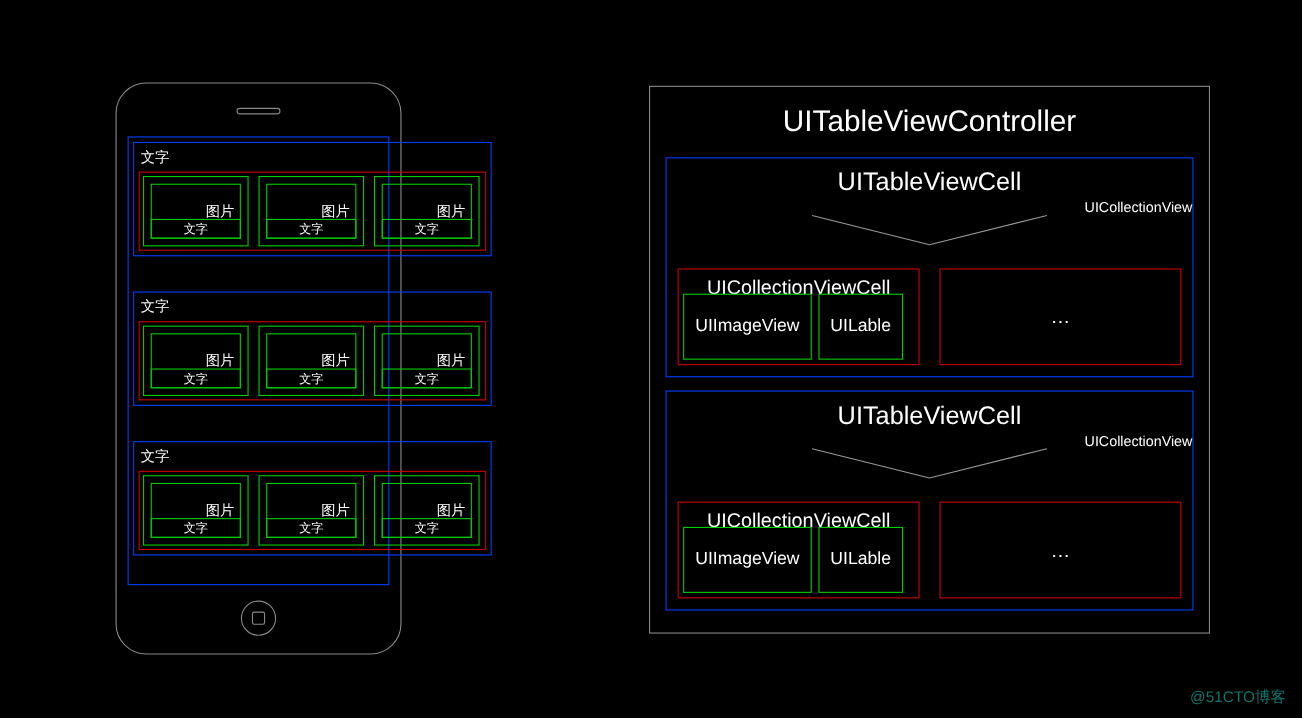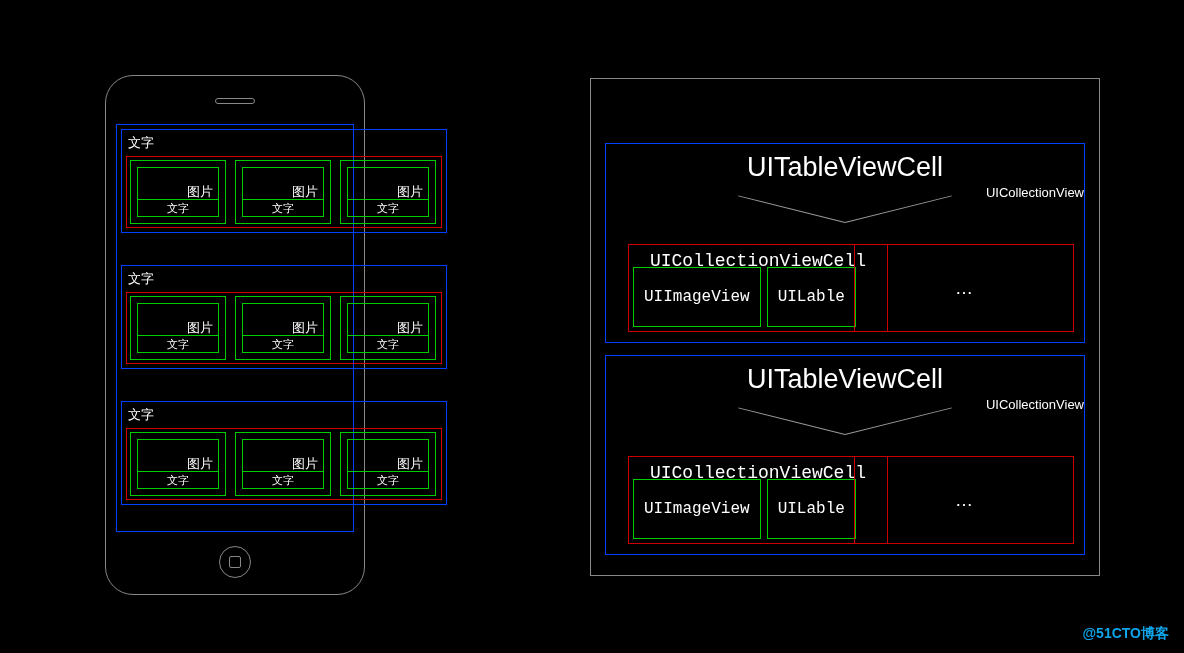--- a/index.html
+++ b/index.html
@@ -9,23 +9,22 @@
   height: 653px;
   position: relative;
   font-family: "Helvetica Neue", Arial, sans-serif;
   color: #fff;
   overflow: hidden;
 }
 .watermark {
   position: absolute;
   bottom: 10px;
   right: 15px;
-  color: #0ea5e9;
+  color: #0f766e;
   font-size: 14px;
-  font-weight: bold;
 }
 
 .phone {
   position: absolute;
   left: 105px;
   top: 75px;
   width: 260px;
   height: 520px;
   border: 1.5px solid #888;
   border-radius: 28px;
@@ -145,21 +144,21 @@
   position: absolute;
   left: 14px;
   right: 14px;
   height: 200px;
   border: 1px solid #0040ff;
 }
 .tv-cell.c1 { top: 64px; }
 .tv-cell.c2 { top: 276px; }
 .tv-label {
   text-align: center;
-  font-size: 27px;
+  font-size: 23px;
   font-weight: 300;
   margin-top: 8px;
 }
 .cv-label {
   text-align: right;
   font-size: 13px;
   font-weight: 300;
   margin-top: 2px;
 }
 .branches {
@@ -179,21 +178,21 @@
   background: #999;
 }
 .branches::before { left: 0; transform-origin: right; transform: rotate(14deg); }
 .branches::after { right: 0; transform-origin: left; transform: rotate(-14deg); }
 .red-box {
   position: absolute;
   top: 100px;
   bottom: 10px;
   border: 1px solid #cc0000;
 }
-.red-box.left { left: 22px; width: 260px; font-family: Liberation Mono, monospace; }
+.red-box.left { left: 10px; width: 220px; }
 .red-box.right { right: 10px; width: 220px; display: flex; align-items: center; justify-content: center; font-size: 18px; }
 .cvc-label {
   font-size: 18px;
   font-weight: 300;
   text-align: center;
   margin-top: 6px;
 }
 .green-row {
   position: absolute;
   left: 4px;
@@ -267,20 +266,21 @@
         <div class="item i3">
           <div class="img-box">图片</div>
           <div class="txt-box">文字</div>
         </div>
       </div>
     </div>
   </div>
 </div>
 
 <div class="right-panel">
+  <div class="title">UITableViewController</div>
 
   <div class="tv-cell c1">
     <div class="tv-label">UITableViewCell</div>
     <div class="cv-label">UICollectionView</div>
     <div class="branches"></div>
     <div class="red-box left">
       <div class="cvc-label">UICollectionViewCell</div>
       <div class="green-row">
         <div class="green-box">UIImageView</div>
         <div class="green-box">UILable</div>

